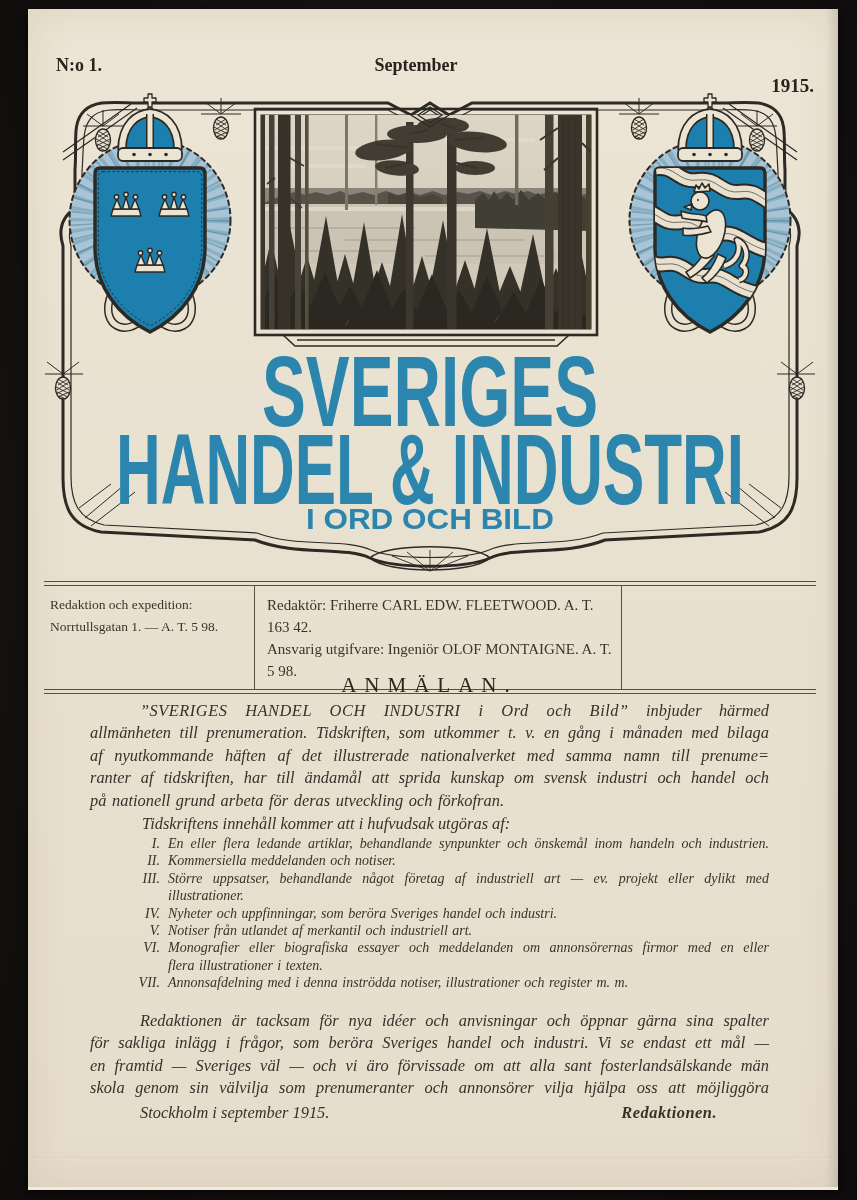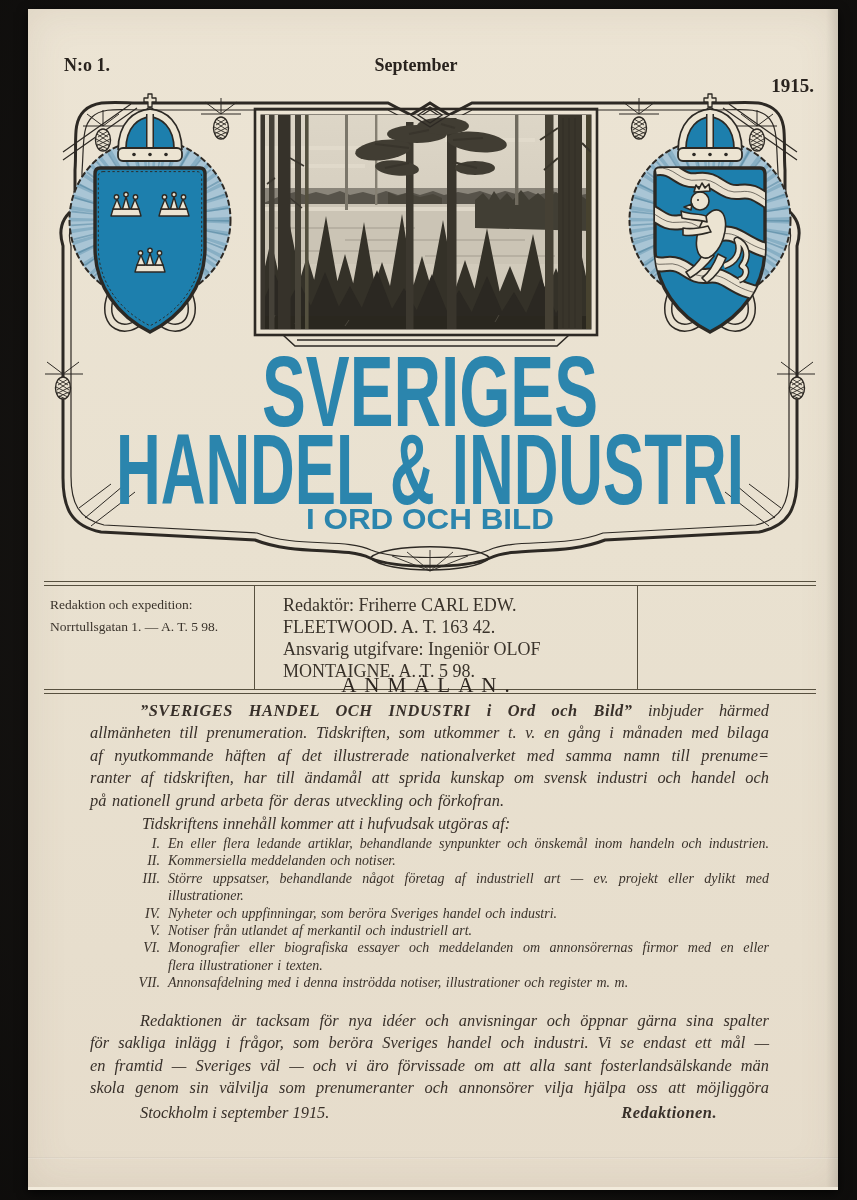--- a/index.html
+++ b/index.html
@@ -16,50 +16,50 @@
     box-shadow:0 3px 10px rgba(0,0,0,.7), inset 0 0 40px rgba(120,100,70,.12);
     border-bottom:3px solid #f2ebdc;
   }
   .paper:after{content:"";position:absolute;top:0;right:0;width:12px;height:100%;
     background:linear-gradient(90deg,rgba(0,0,0,0),rgba(0,0,0,.10));}
   .crease{position:absolute;left:0;width:100%;height:2px;
     background:linear-gradient(180deg,rgba(0,0,0,.06),rgba(255,255,255,.25));pointer-events:none;}
 
   
   .hdr{position:absolute;top:46px;left:20px;right:24px;height:26px;color:#29231e;}
-  .hdr .no{position:absolute;left:16px;top:0;font-weight:bold;font-size:18px;}
+  .hdr .no{position:absolute;left:8px;top:0;font-weight:bold;font-size:18px;}
   .hdr .month{position:absolute;left:0;right:30px;text-align:center;top:0;font-weight:bold;font-size:18px;}
   .hdr .yr{position:absolute;right:0;top:0;font-weight:bold;font-size:19px;margin-top:20px;}
 
   
   .masthead{position:absolute;left:17px;top:79px;width:770px;height:487px;}
   .masthead svg{display:block;width:770px;height:487px;}
 
   
   .infobar{position:absolute;left:16px;top:572px;width:772px;color:#3a332b;}
   .rule{height:3px;border-top:1px solid #57503f;border-bottom:1px solid #57503f;}
   .cols{display:flex;align-items:stretch;padding:0;}
   .col{padding:8px 6px 7px 6px;}
   .col.c1{width:198px;font-size:13.5px;line-height:22px;}
   .col.c2{width:348px;border-left:1px solid #57503f;border-right:1px solid #57503f;
-          padding-left:28px;font-size:18px;line-height:22px;}
+          padding-left:12px;font-size:15px;line-height:22px;}
   .col.c3{flex:1;text-align:center;padding-top:6px;}
   .col.c3 .l1{font-size:13.5px;line-height:18px;}
   .col.c3 .l2{font-size:13.5px;line-height:18px;}
   .col.c3 .fine{font-size:10px;line-height:15px;margin-top:2px;}
 
   
   .article{position:absolute;left:62px;top:661px;width:679px;color:#38302a;}
   .a-head{text-align:center;font-size:21px;letter-spacing:8px;line-height:30px;color:#2d2620;
           }
   .btxt{font-style:italic;font-size:16.4px;line-height:22.4px;word-spacing:1.5px;}
   .btxt .ln{text-align:justify;}
   .jl{text-align:justify;text-align-last:justify;}
   .indent{ text-indent:50px;}
-  .lead-b{font-weight:bold;letter-spacing:.5px;}
+  .lead-b{font-weight:normal;letter-spacing:.5px;}
   .list-intro{font-style:italic;font-size:16.4px;line-height:23px;padding-left:52px;}
   .list{font-style:italic;font-size:14px;line-height:17.4px;word-spacing:1px;color:#3a322b;}
   .li-row{display:flex;}
   .li-num{width:78px;text-align:right;padding-right:8px;box-sizing:border-box;flex:none;}
   .li-text{flex:1;}
   .closing{margin-top:18px;}
   .sigrow{display:flex;justify-content:space-between;font-style:italic;font-size:16.4px;
           line-height:26px;margin-top:1px;}
   .dateline{padding-left:50px;}
   .signature{font-weight:bold;margin-right:52px;letter-spacing:.5px;}

